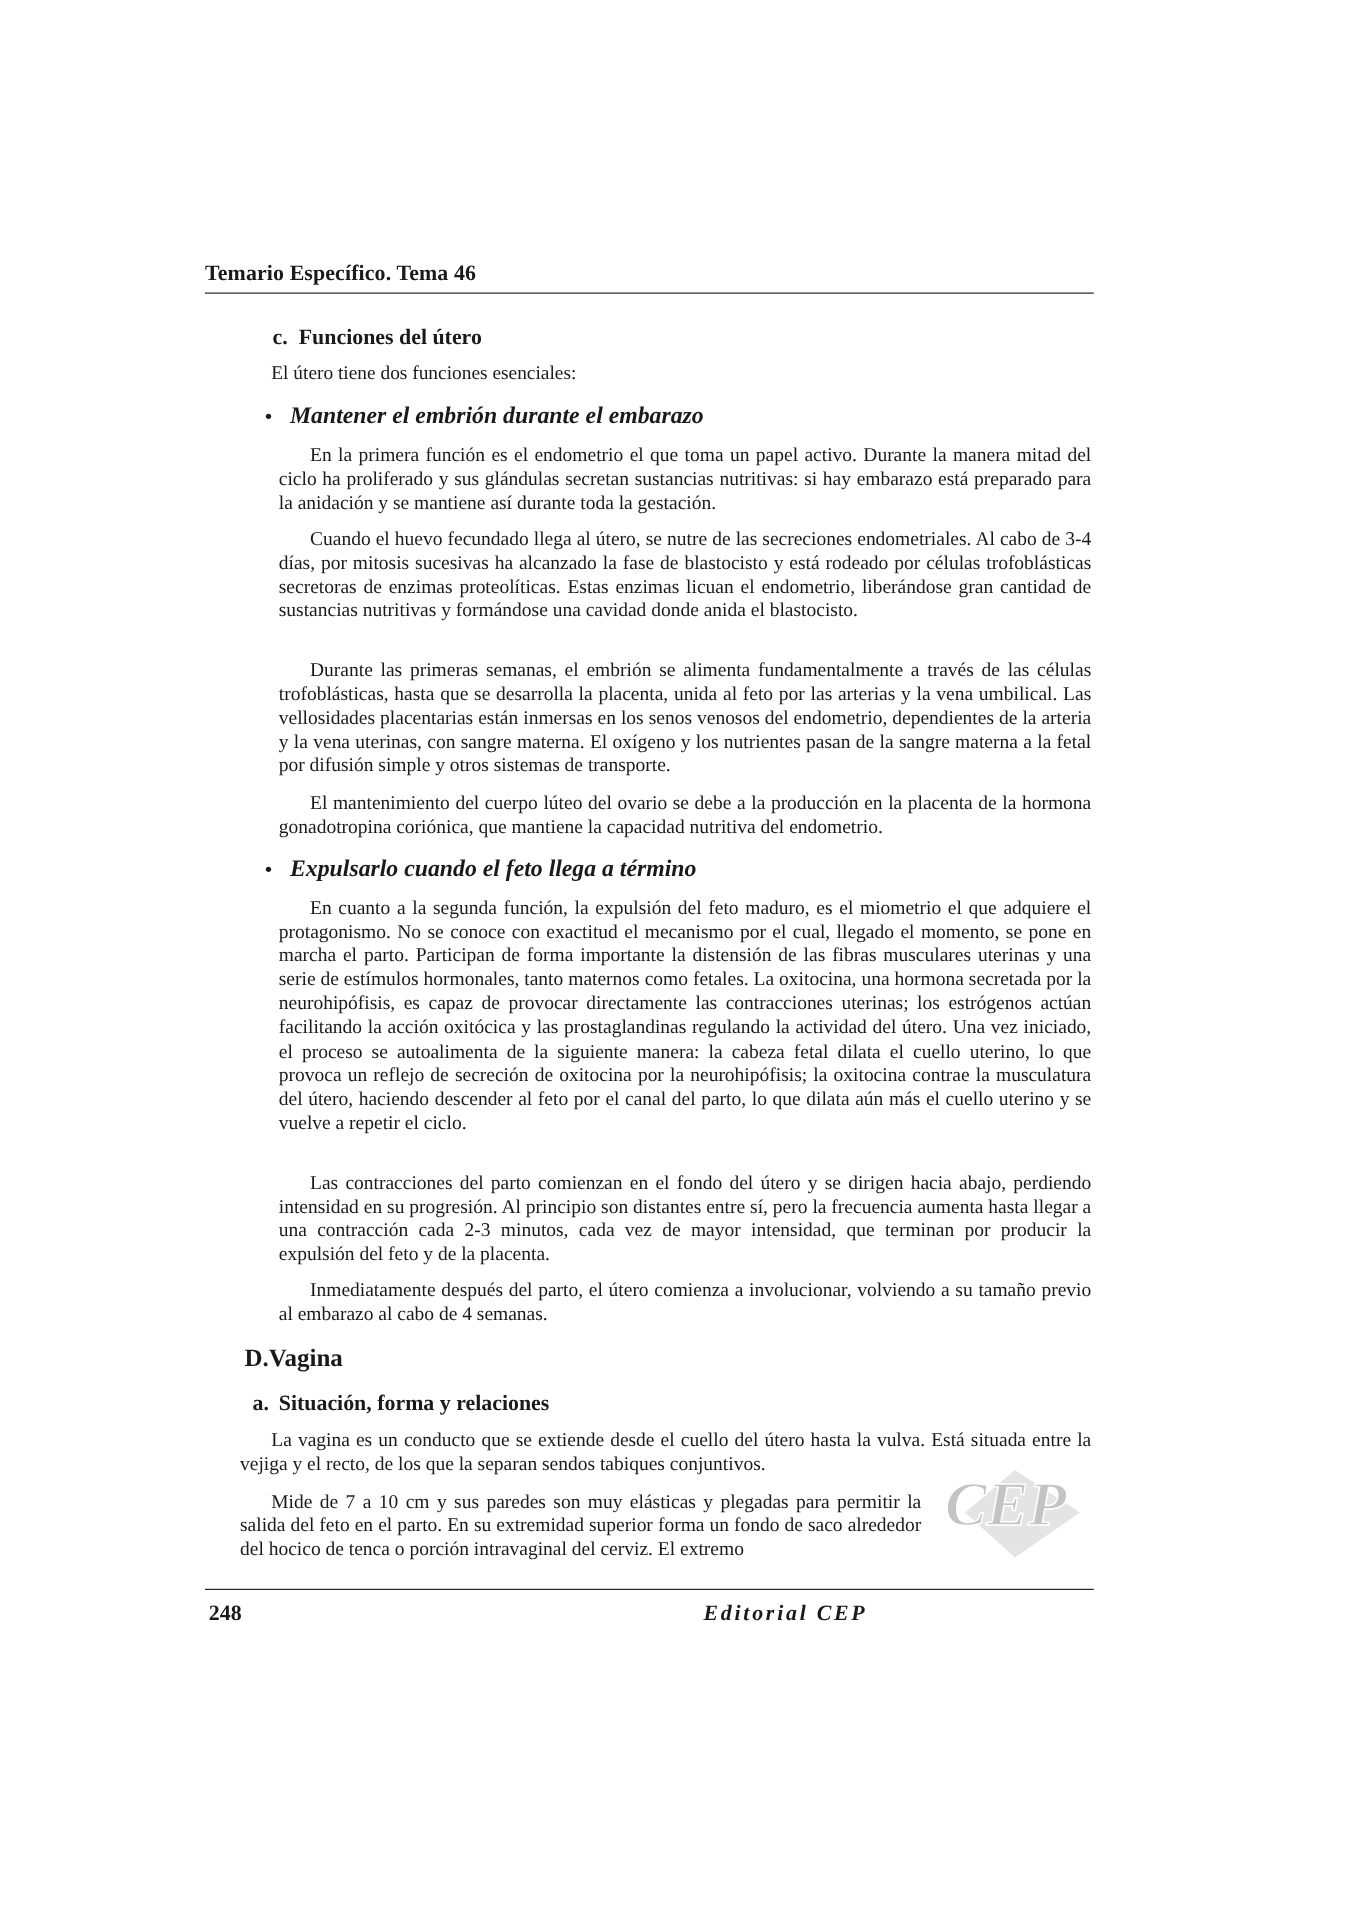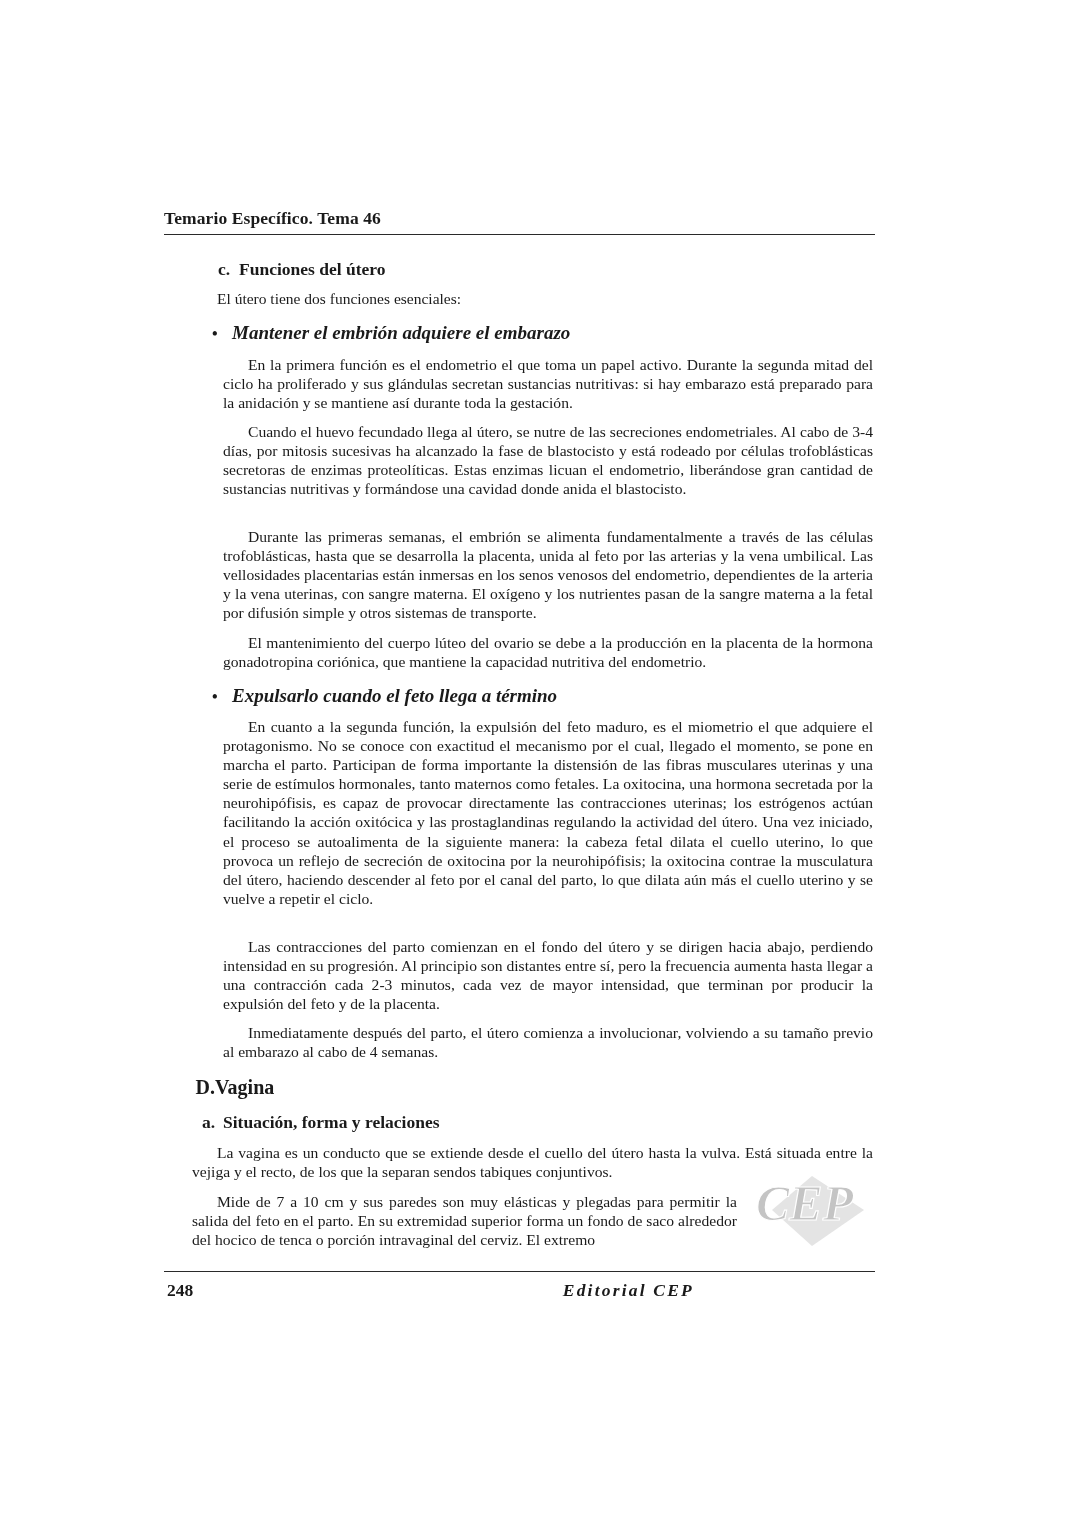--- a/index.html
+++ b/index.html
@@ -128,23 +128,23 @@
 
   <div class="running-header">Temario Específico. Tema 46</div>
   <div class="header-rule"></div>
 
   <div class="h-sub" style="left:202px; top:259px;margin-left:16px;">
     <span class="lbl">c.</span><span>Funciones del útero</span>
   </div>
   <div class="intro" style="left:217px; top:289px;">El útero tiene dos funciones esenciales:</div>
 
   <div class="bullet-head" style="top:322px;">
-    <span class="dot">•</span><span>Mantener el embrión adquiere el embarazo</span>
+    <span class="dot">•</span><span>Mantener el embrión durante el embarazo</span>
   </div>
-  <p class="para" style="top:355px;">En la primera función es el endometrio el que toma un papel activo. Durante la segunda mitad del ciclo ha proliferado y sus glándulas secretan sustancias nutritivas: si hay embarazo está preparado para la anidación y se mantiene así durante toda la gestación.</p>
+  <p class="para" style="top:355px;">En la primera función es el endometrio el que toma un papel activo. Durante la manera mitad del ciclo ha proliferado y sus glándulas secretan sustancias nutritivas: si hay embarazo está preparado para la anidación y se mantiene así durante toda la gestación.</p>
   <p class="para" style="top:422px;">Cuando el huevo fecundado llega al útero, se nutre de las secreciones endometriales. Al cabo de 3-4 días, por mitosis sucesivas ha alcanzado la fase de blastocisto y está rodeado por células trofoblásticas secretoras de enzimas proteolíticas. Estas enzimas licuan el endometrio, liberándose gran cantidad de sustancias nutritivas y formándose una cavidad donde anida el blastocisto.</p>
   <p class="para" style="top:527px;">Durante las primeras semanas, el embrión se alimenta fundamentalmente a través de las células trofoblásticas, hasta que se desarrolla la placenta, unida al feto por las arterias y la vena umbilical. Las vellosidades placentarias están inmersas en los senos venosos del endometrio, dependientes de la arteria y la vena uterinas, con sangre materna. El oxígeno y los nutrientes pasan de la sangre materna a la fetal por difusión simple y otros sistemas de transporte.</p>
   <p class="para" style="top:633px;">El mantenimiento del cuerpo lúteo del ovario se debe a la producción en la placenta de la hormona gonadotropina coriónica, que mantiene la capacidad nutritiva del endometrio.</p>
 
   <div class="bullet-head" style="top:685px;">
     <span class="dot">•</span><span>Expulsarlo cuando el feto llega a término</span>
   </div>
   <p class="para" style="top:717px;">En cuanto a la segunda función, la expulsión del feto maduro, es el miometrio el que adquiere el protagonismo. No se conoce con exactitud el mecanismo por el cual, llegado el momento, se pone en marcha el parto. Participan de forma importante la distensión de las fibras musculares uterinas y una serie de estímulos hormonales, tanto maternos como fetales. La oxitocina, una hormona secretada por la neurohipófisis, es capaz de provocar directamente las contracciones uterinas; los estrógenos actúan facilitando la acción oxitócica y las prostaglandinas regulando la actividad del útero. Una vez iniciado, el proceso se autoalimenta de la siguiente manera: la cabeza fetal dilata el cuello uterino, lo que provoca un reflejo de secreción de oxitocina por la neurohipófisis; la oxitocina contrae la musculatura del útero, haciendo descender al feto por el canal del parto, lo que dilata aún más el cuello uterino y se vuelve a repetir el ciclo.</p>
   <p class="para" style="top:937px;">Las contracciones del parto comienzan en el fondo del útero y se dirigen hacia abajo, perdiendo intensidad en su progresión. Al principio son distantes entre sí, pero la frecuencia aumenta hasta llegar a una contracción cada 2-3 minutos, cada vez de mayor intensidad, que terminan por producir la expulsión del feto y de la placenta.</p>
   <p class="para" style="top:1023px;">Inmediatamente después del parto, el útero comienza a involucionar, volviendo a su tamaño previo al embarazo al cabo de 4 semanas.</p>

